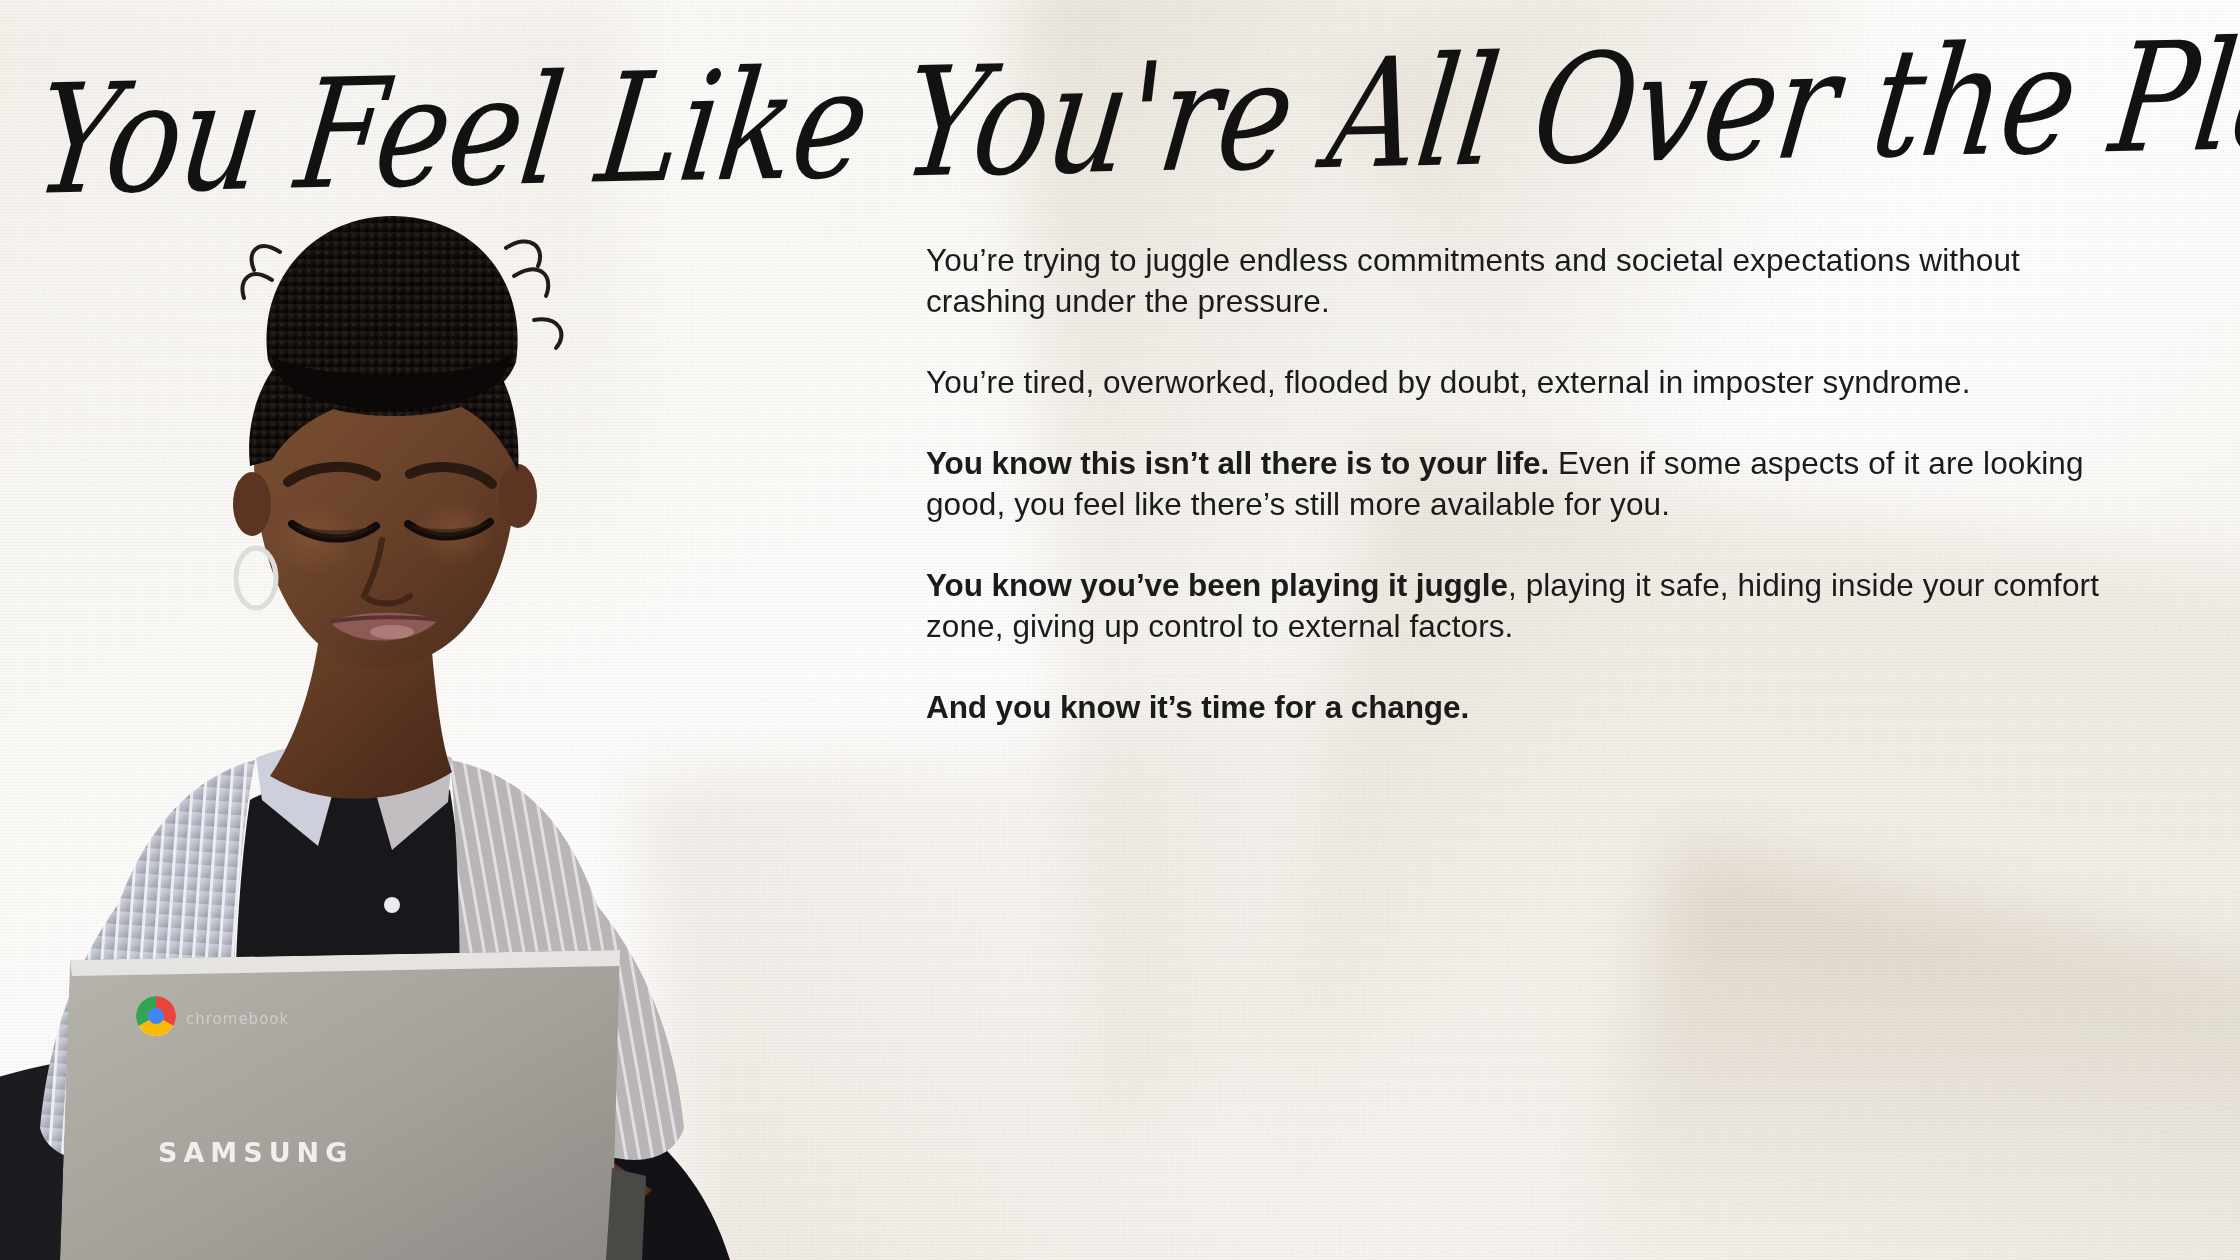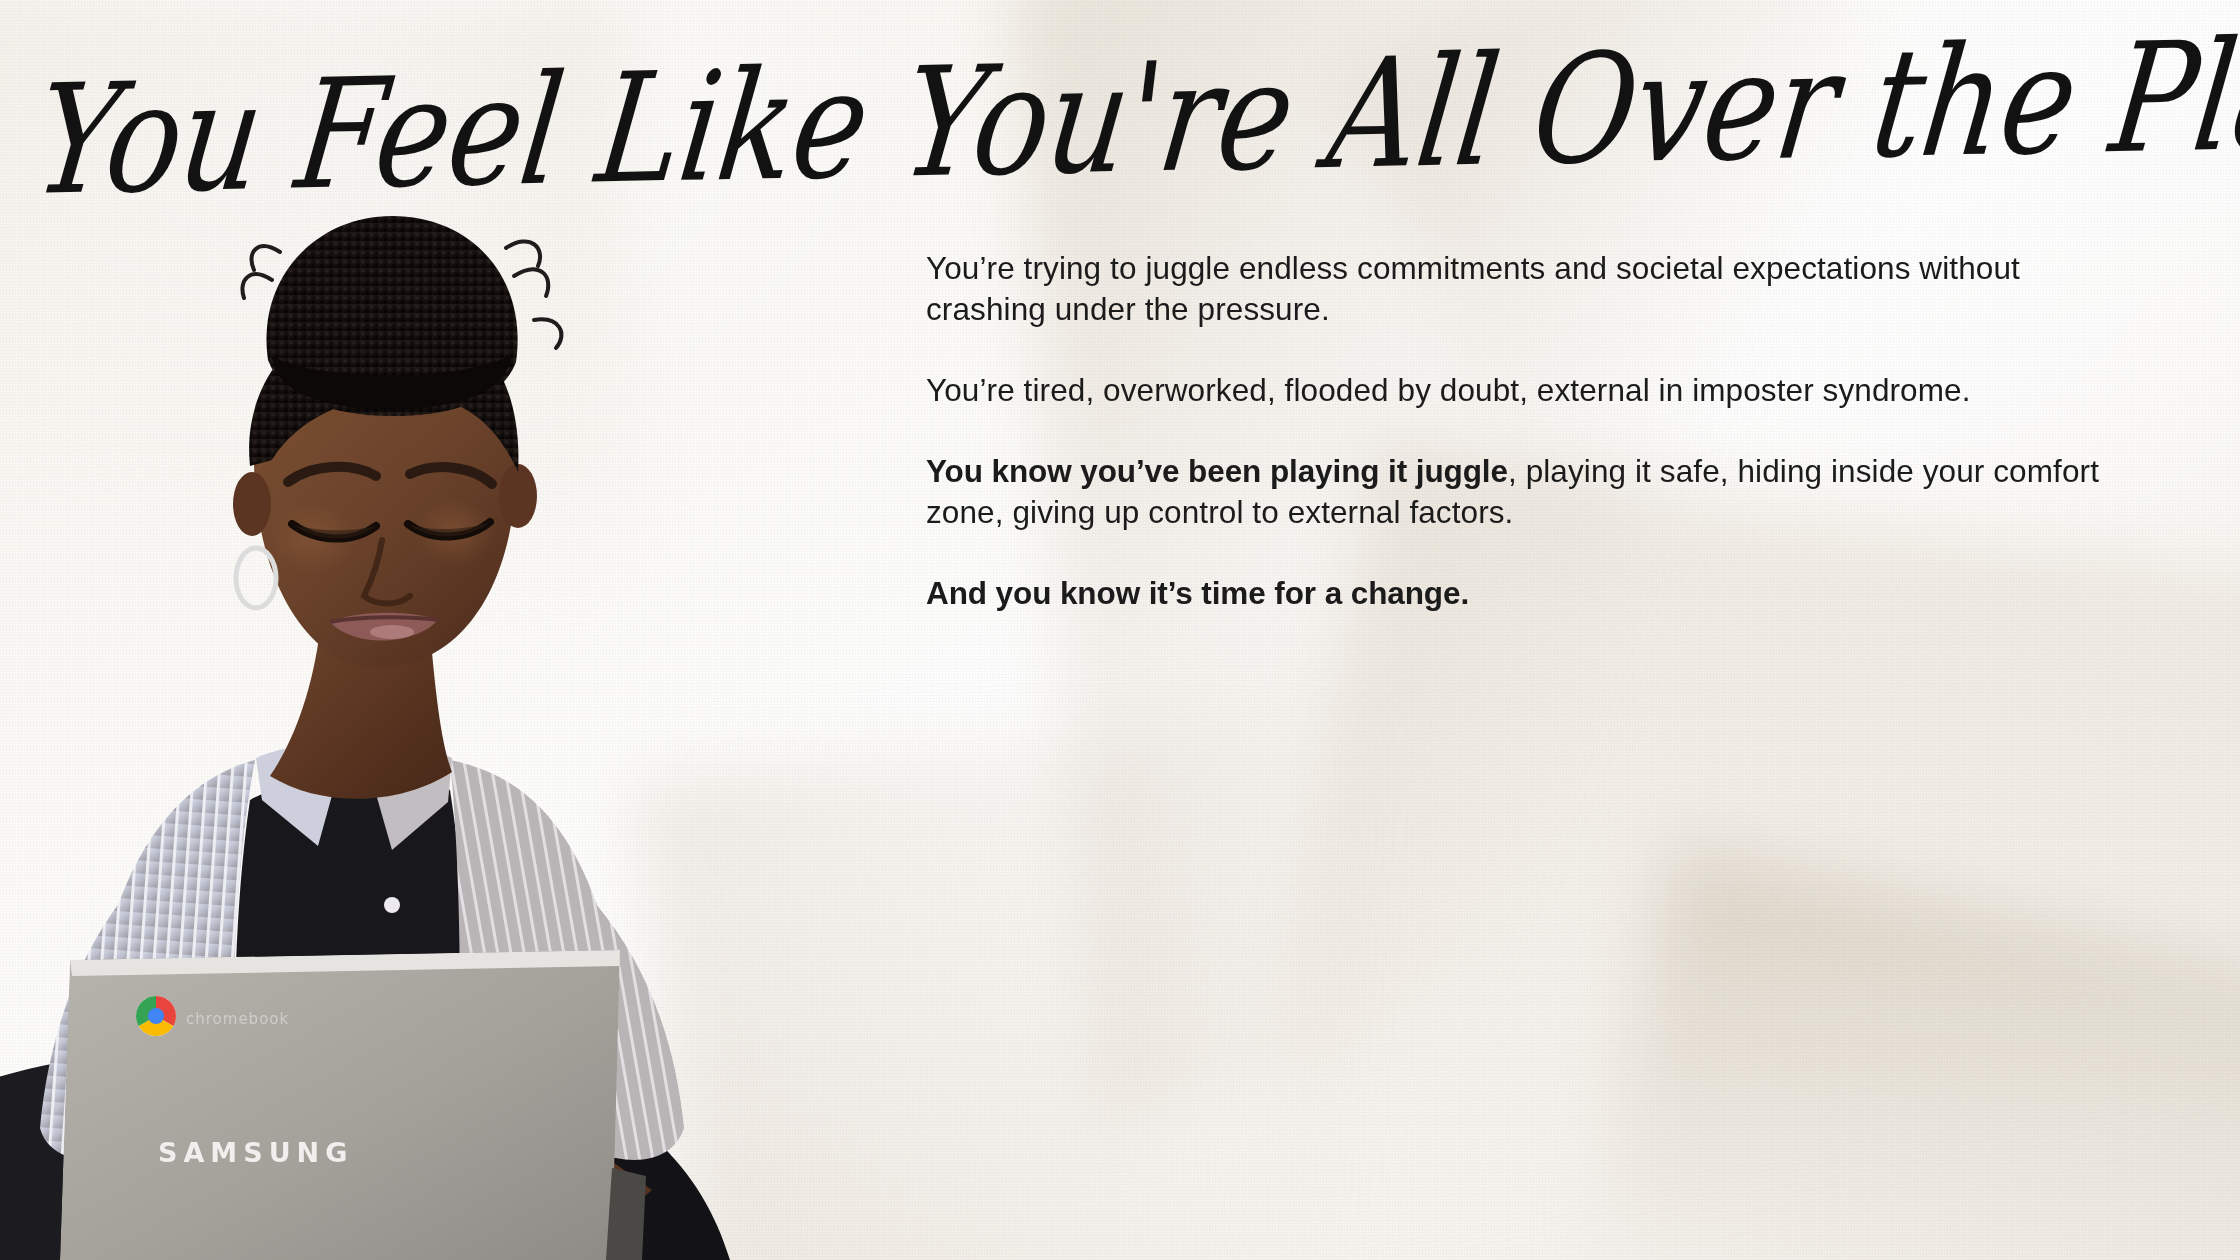--- a/index.html
+++ b/index.html
@@ -66,21 +66,21 @@
 
   
   #photo {
     position:absolute; left:0; bottom:0; width:900px; height:1100px;
     overflow:hidden;
   }
   #photo svg { display:block; width:900px; height:1100px; }
 
   
   #copy {
-    position:absolute; left:926px; top:248px; width:1200px;
+    position:absolute; left:926px; top:240px; width:1200px;
     font-size:31.5px;
     line-height:1.30;
     color:#1b1b1b;
     letter-spacing:.1px;
   }
   #copy p { margin:0 0 40px 0; }
   #copy p:last-child { margin-bottom:16px; }
   #copy b, #copy strong { font-weight:700; letter-spacing:-.1px; }
 </style>
 </head>
@@ -230,20 +230,23 @@
   </div>
 
   <div id="copy">
     <p>
       <b></b><span>You’re trying to juggle endless commitments and societal expectations without crashing under the pressure.</span>
     </p>
     <p>
       <b></b><span>You’re tired, overworked, flooded by doubt, external in imposter syndrome.</span>
     </p>
     <p>
+      <b>You know this isn’t all there is to your life.</b><span> Even if some aspects of it are looking good, you feel like there’s still more available for you.</span>
+    </p>
+    <p>
       <b>You know you’ve been playing it juggle</b><span>, playing it safe, hiding inside your comfort zone, giving up control to external factors.</span>
     </p>
     <p>
       <b>And you know it’s time for a change.</b><span></span>
     </p>
   </div>
 
 </div>
 
 </body></html>

